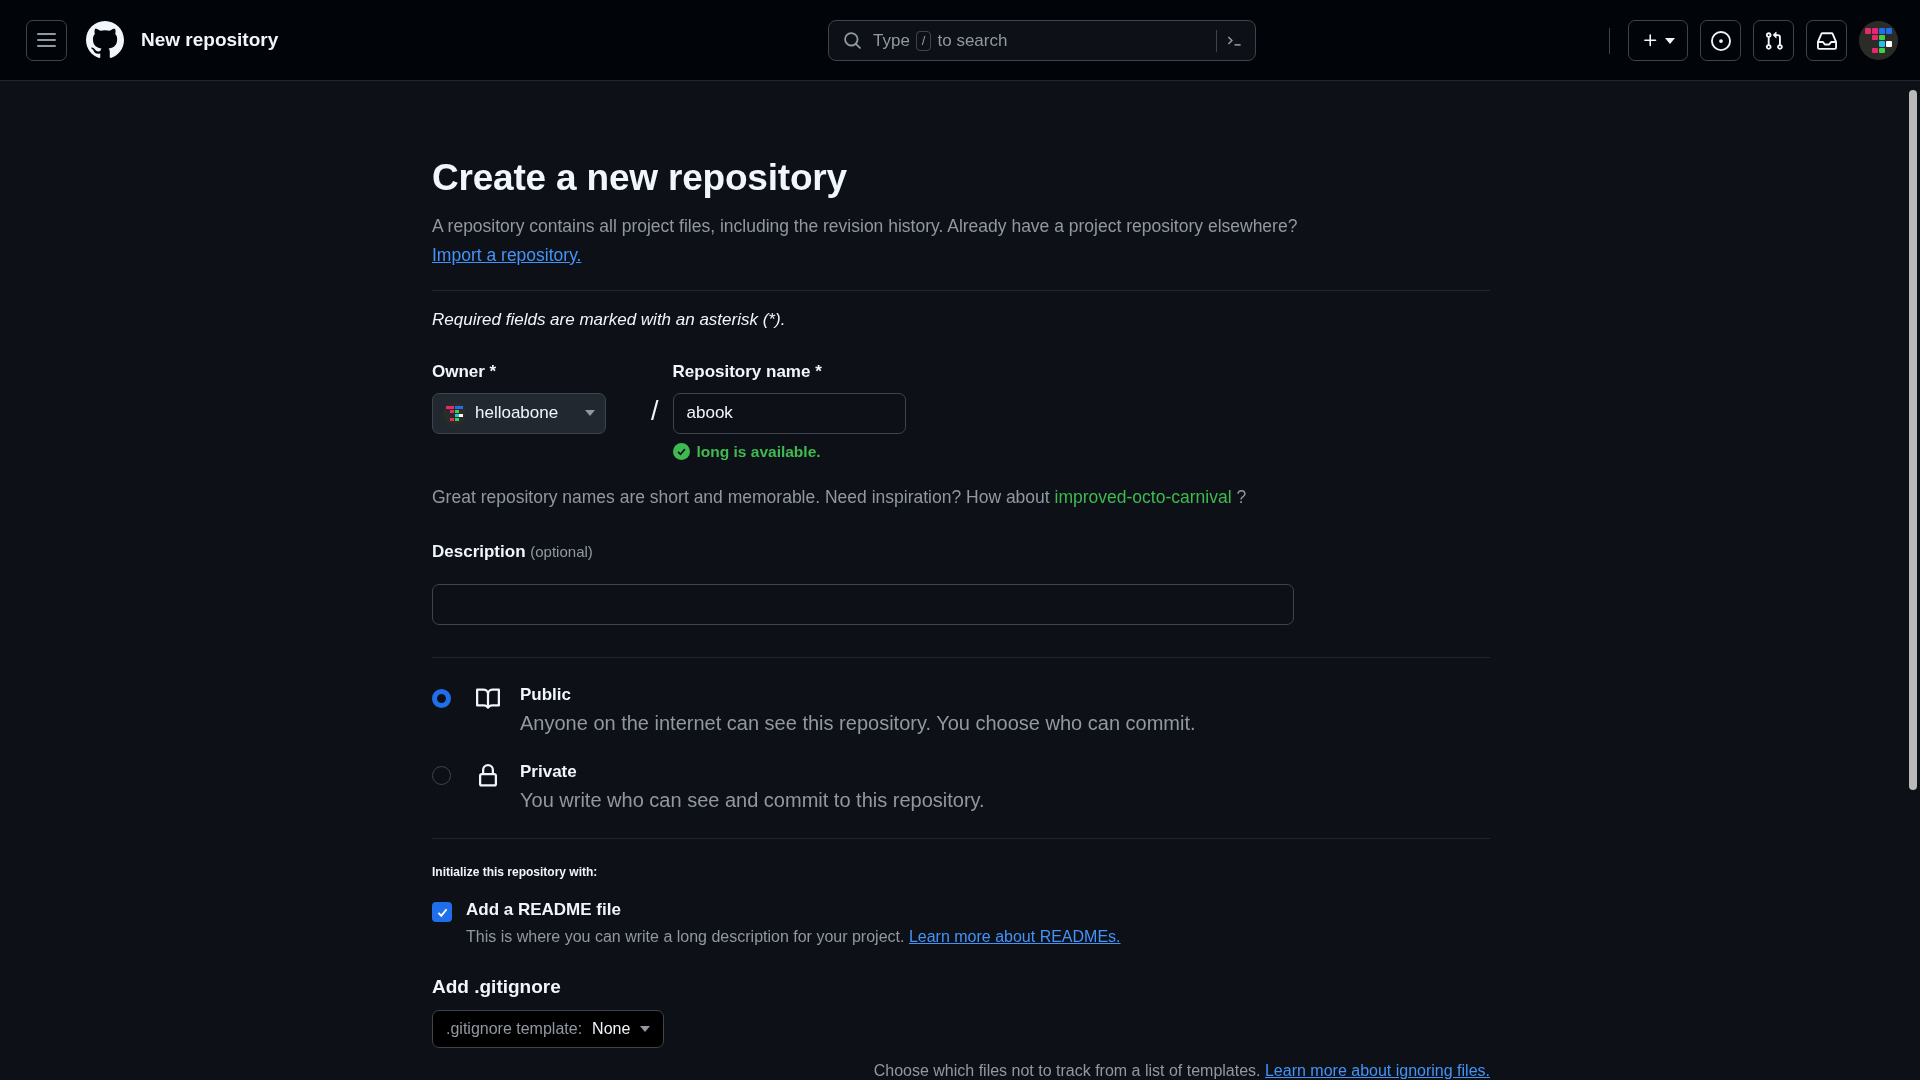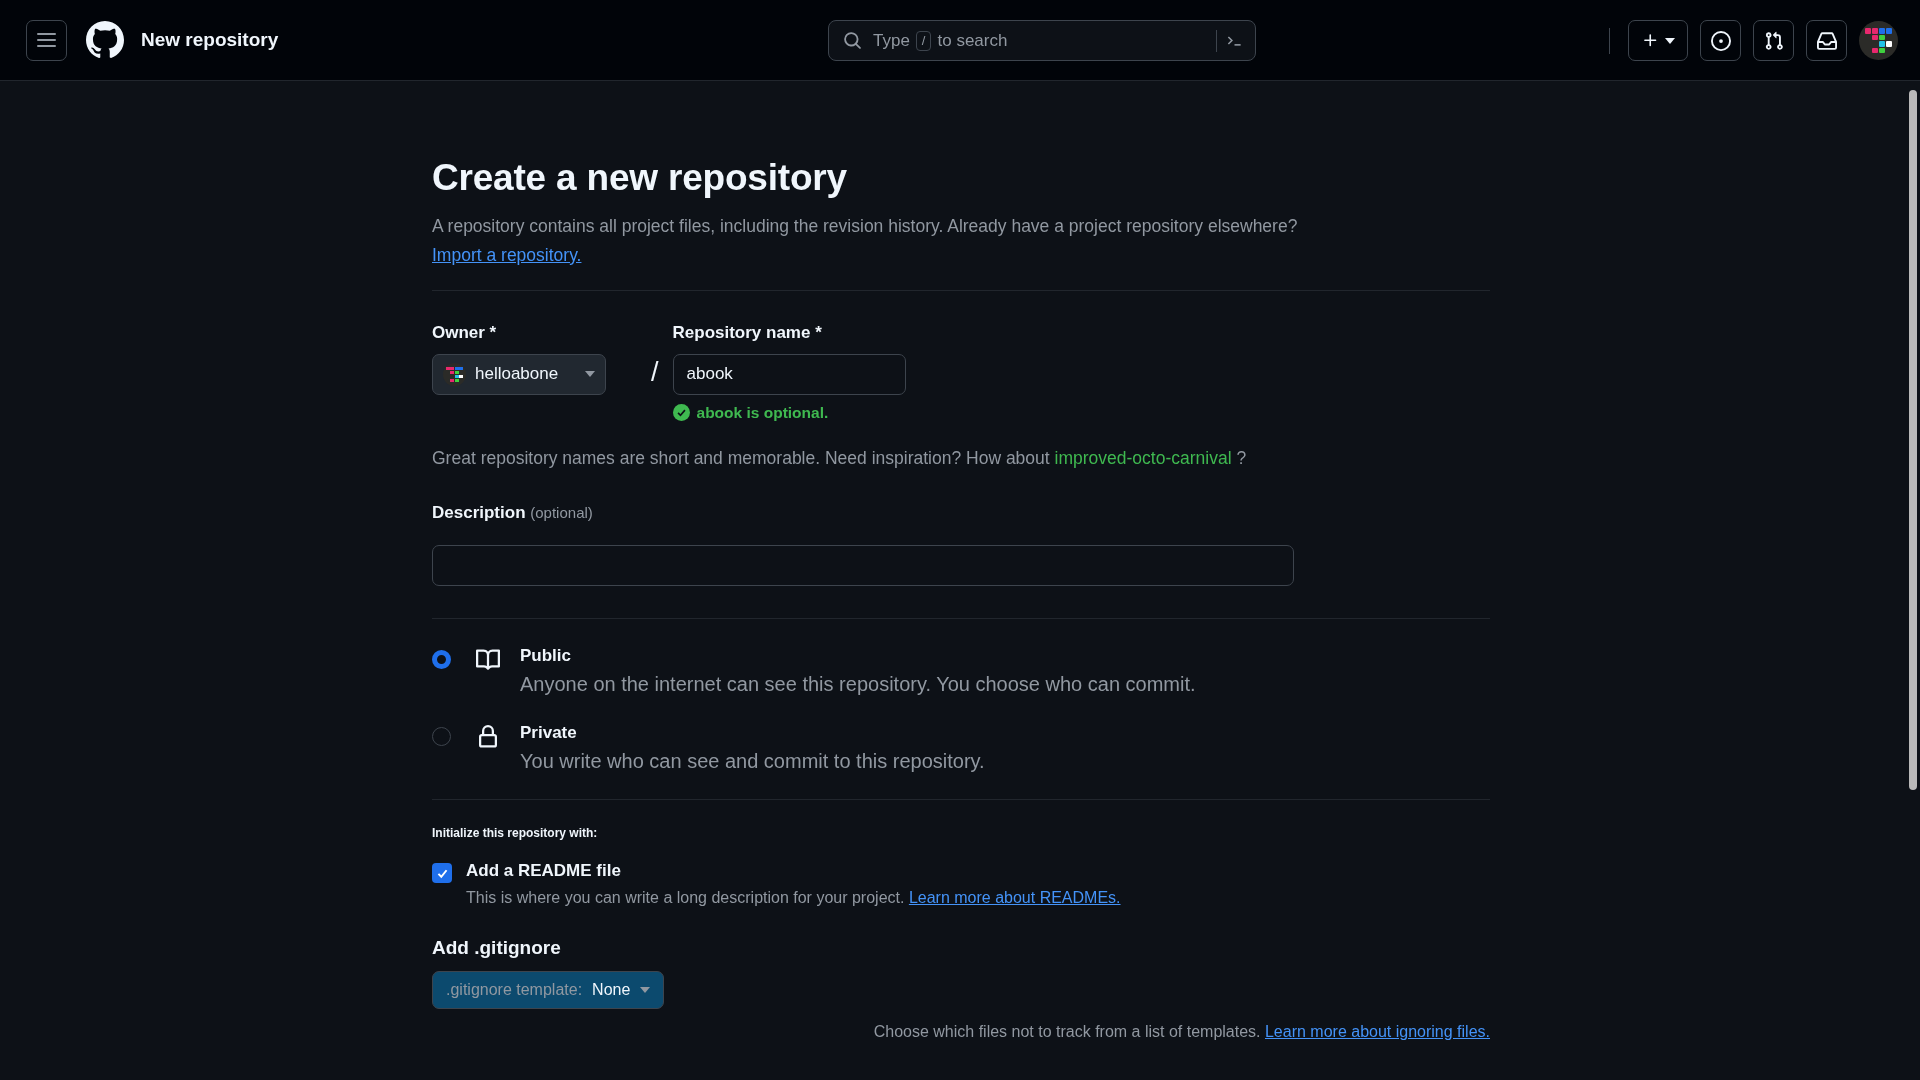--- a/index.html
+++ b/index.html
@@ -448,21 +448,21 @@
     font-size: 19px;
     font-weight: bold;
     color: #f0f6fc;
   }
   .gitignore-select {
     margin-top: 12px;
     height: 38px;
     display: inline-flex;
     align-items: center;
     gap: 10px;
-    background: #0c4a6e;
+    background: #000000;
     border: 1px solid #3d444d;
     border-radius: 7px;
     padding: 0 13px;
     cursor: pointer;
   }
   .gi-label { font-size: 16px; color: #9198a1; white-space: nowrap; }
   .gi-value { font-size: 16px; color: #f0f6fc; }
   .gitignore-desc {
     margin-top: 14px;
     font-size: 16px;
@@ -566,20 +566,21 @@
 
     <h1 class="page-heading">Create a new repository</h1>
 
     <div class="intro-text">
       <span>A repository contains all project files, including the revision history. Already have a project repository elsewhere?</span><br>
       <a class="link-blue import-link">Import a repository.</a>
     </div>
 
     <hr class="hr">
 
+    <div class="required-note">Required fields are marked with an asterisk (*).</div>
 
     <div class="owner-row">
 
       <div class="owner-group">
         <label class="field-label">Owner *</label>
         <div class="owner-select">
           <span class="owner-avatar">
             <i style="background:#e8286e"></i>
               <i style="background:#e8286e"></i>
               <i style="background:#1f6feb"></i>
@@ -606,21 +607,21 @@
 
       <div class="repo-name-group">
         <label class="field-label">Repository name *</label>
         <input class="text-input" type="text" value="abook" style="">
         <div class="availability">
           <span class="check-circle">
             <svg viewBox="0 0 16 16">
                 <polyline points="3,8.5 6.5,12 13,4.5"></polyline>
               </svg>
           </span>
-          <span>abook is optional.</span>
+          <span>long is available.</span>
         </div>
       </div>
     </div>
 
     <div class="suggestion-line">
       <span>Great repository names are short and memorable. Need inspiration? How about</span>
       <span class="suggest-name">improved-octo-carnival</span>
       <span>?</span>
     </div>
 

